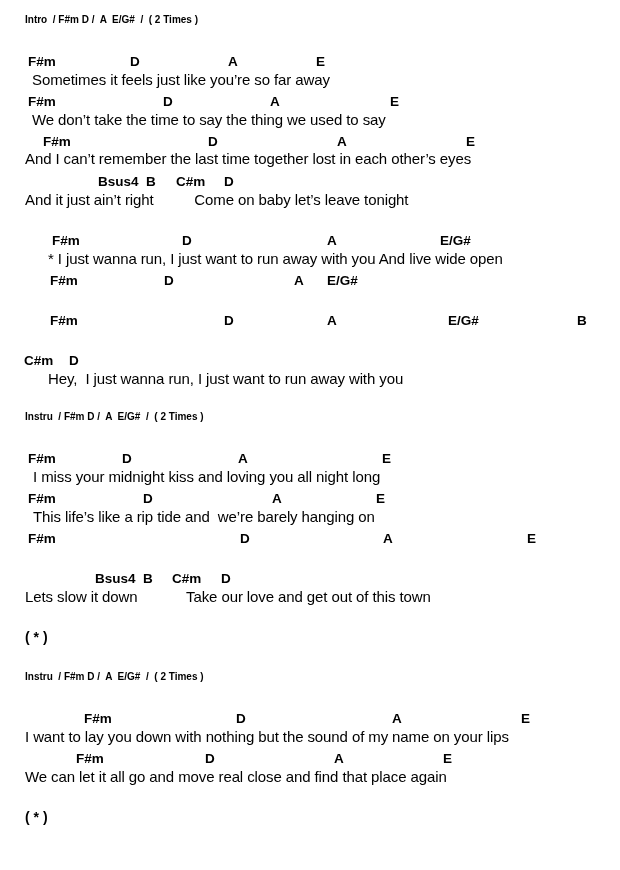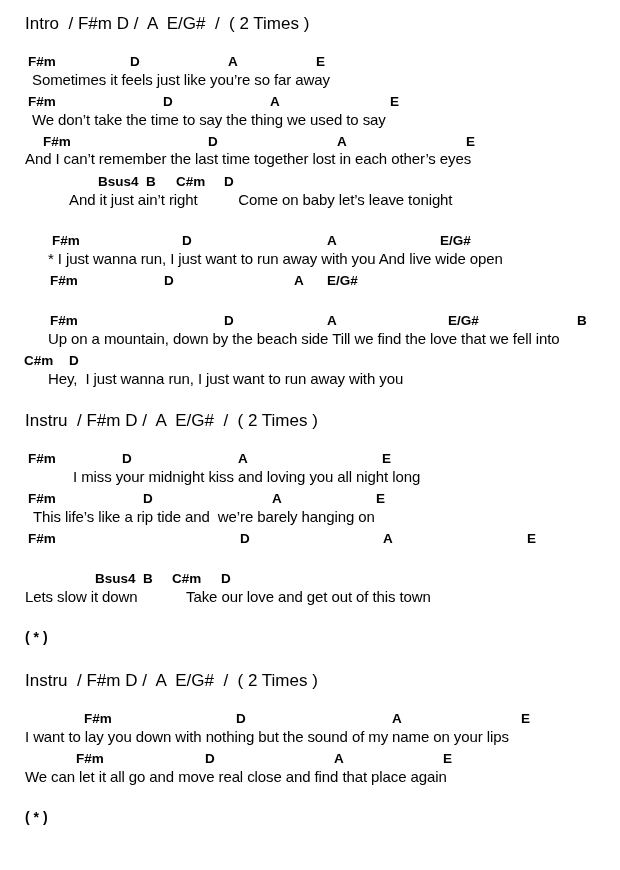--- a/index.html
+++ b/index.html
@@ -25,22 +25,22 @@
     position: absolute;
     white-space: pre;
     line-height: 1;
   }
   .lyricline {
     font-weight: normal;
     font-size: 15px;
     letter-spacing: -0.1px;
   }
   .sectionline {
-    font-weight: normal;
-    font-size: 17px;
+    font-weight: bold;
+    font-size: 10px;
   }
   .marker {
     font-weight: bold;
     font-size: 14px;
   }
   
   .chord {
     position: absolute;
     white-space: pre;
     font-weight: bold;
@@ -78,55 +78,54 @@
       <span class="chord" style="left: 337px;">A</span>
       <span class="chord" style="left: 466px;">E</span>
     </div>
     <div class="line lyricline" style="top: 138px; left: 25px; margin-top: 13px;">And I can’t remember the last time together lost in each other’s eyes</div>
     <div class="chordrow" style="top: 174px;">
       <span class="chord" style="left: 98px;">Bsus4</span>
       <span class="chord" style="left: 146px;">B</span>
       <span class="chord" style="left: 176px;">C#m</span>
       <span class="chord" style="left: 224px;">D</span>
     </div>
-    <div class="line lyricline" style="top: 192px; left: 25px; margin-left: 44px;">And it just ain’t right          Come on baby let’s leave tonight</div>
+    <div class="line lyricline" style="top: 192px; left: 25px;">And it just ain’t right          Come on baby let’s leave tonight</div>
     <div class="chordrow" style="top: 233px;">
       <span class="chord" style="left: 52px;">F#m</span>
       <span class="chord" style="left: 182px;">D</span>
       <span class="chord" style="left: 327px;">A</span>
       <span class="chord" style="left: 440px;">E/G#</span>
     </div>
     <div class="line lyricline" style="top: 251px; left: 48px;">* I just wanna run, I just want to run away with you And live wide open</div>
     <div class="chordrow" style="top: 273px;">
       <span class="chord" style="left: 50px;">F#m</span>
       <span class="chord" style="left: 164px;">D</span>
       <span class="chord" style="left: 294px;">A</span>
       <span class="chord" style="left: 327px;">E/G#</span>
     </div>
     <div class="chordrow" style="top: 313px;">
       <span class="chord" style="left: 50px;">F#m</span>
       <span class="chord" style="left: 224px;">D</span>
       <span class="chord" style="left: 327px;">A</span>
       <span class="chord" style="left: 448px;">E/G#</span>
       <span class="chord" style="left: 577px;">B</span>
     </div>
-    <div class="line lyricline" style="top: 331px; left: 48px;">Up on a mountain, down by the beach side Till we find the love that we fell into</div>
     <div class="chordrow" style="top: 353px;">
       <span class="chord" style="left: 24px;">C#m</span>
       <span class="chord" style="left: 69px;">D</span>
     </div>
     <div class="line lyricline" style="top: 371px; left: 48px;">Hey,  I just wanna run, I just want to run away with you</div>
     <div class="line sectionline" style="top: 412px; left: 25px;"><span>Instru</span><span>  </span><span>/ F#m D /  A  E/G#  /  ( 2 Times )</span></div>
     <div class="chordrow" style="top: 451px;">
       <span class="chord" style="left: 28px;">F#m</span>
       <span class="chord" style="left: 122px;">D</span>
       <span class="chord" style="left: 238px;">A</span>
       <span class="chord" style="left: 382px;">E</span>
     </div>
-    <div class="line lyricline" style="top: 469px; left: 33px; margin-left: 40px;">I miss your midnight kiss and loving you all night long</div>
+    <div class="line lyricline" style="top: 469px; left: 33px;">I miss your midnight kiss and loving you all night long</div>
     <div class="chordrow" style="top: 491px;">
       <span class="chord" style="left: 28px;">F#m</span>
       <span class="chord" style="left: 143px;">D</span>
       <span class="chord" style="left: 272px;">A</span>
       <span class="chord" style="left: 376px;">E</span>
     </div>
     <div class="line lyricline" style="top: 509px; left: 33px;">This life’s like a rip tide and  we’re barely hanging on</div>
     <div class="chordrow" style="top: 531px;">
       <span class="chord" style="left: 28px;">F#m</span>
       <span class="chord" style="left: 240px;">D</span>

